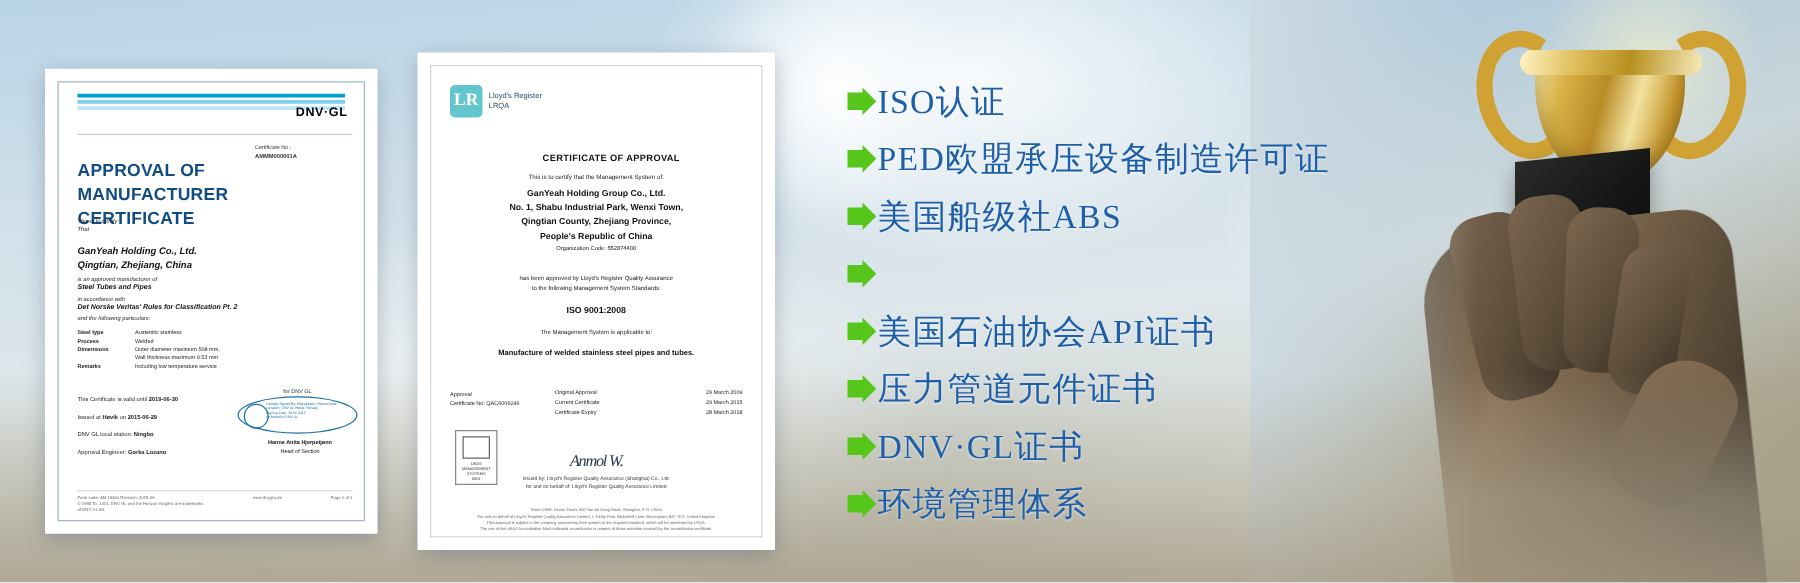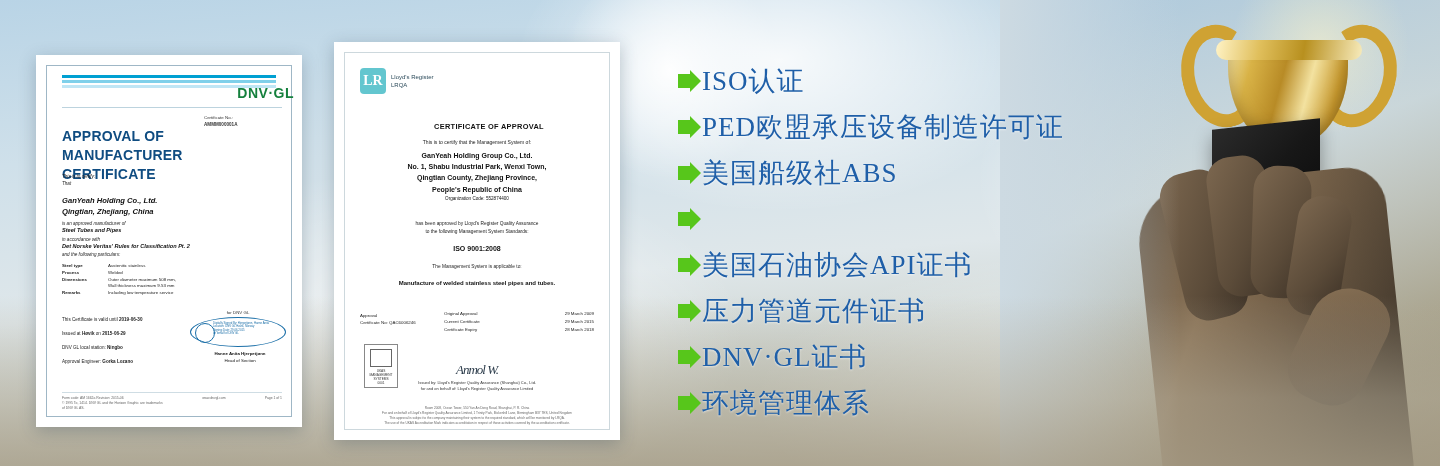--- a/index.html
+++ b/index.html
@@ -144,22 +144,22 @@
   .c1-border {
     position: absolute; left: 10px; top: 10px; right: 10px; bottom: 10px;
     border: 1px solid #9fb7c6;
   }
   .c1-bars { position: absolute; left: 26px; top: 20px; width: 214px; }
   .c1-bar { height: 3px; margin-bottom: 2px; }
   .c1-bar.a { background: #00a0d2; }
   .c1-bar.b { background: #7fd0ea; }
   .c1-bar.c { background: #bfe6f5; }
   .dnv-logo {
-    position: absolute; right: 8px; top: 30px;
-    font-size: 14px; font-weight: bold; letter-spacing: .5px; color: #15803d;
+    position: absolute; right: 24px; top: 30px;
+    font-size: 10px; font-weight: bold; letter-spacing: .5px; color: #000000;
   }
   .c1-rule {
     position: absolute; left: 26px; right: 20px; top: 52px;
     border-top: 1px solid #bcd3de;
   }
   .c1-title {
     position: absolute; left: 26px; top: 60px; width: 170px;
     font-size: 14px; font-weight: bold; color: #0f4c81; line-height: 1.35;
     letter-spacing: .2px;
     margin-top: 12px;

